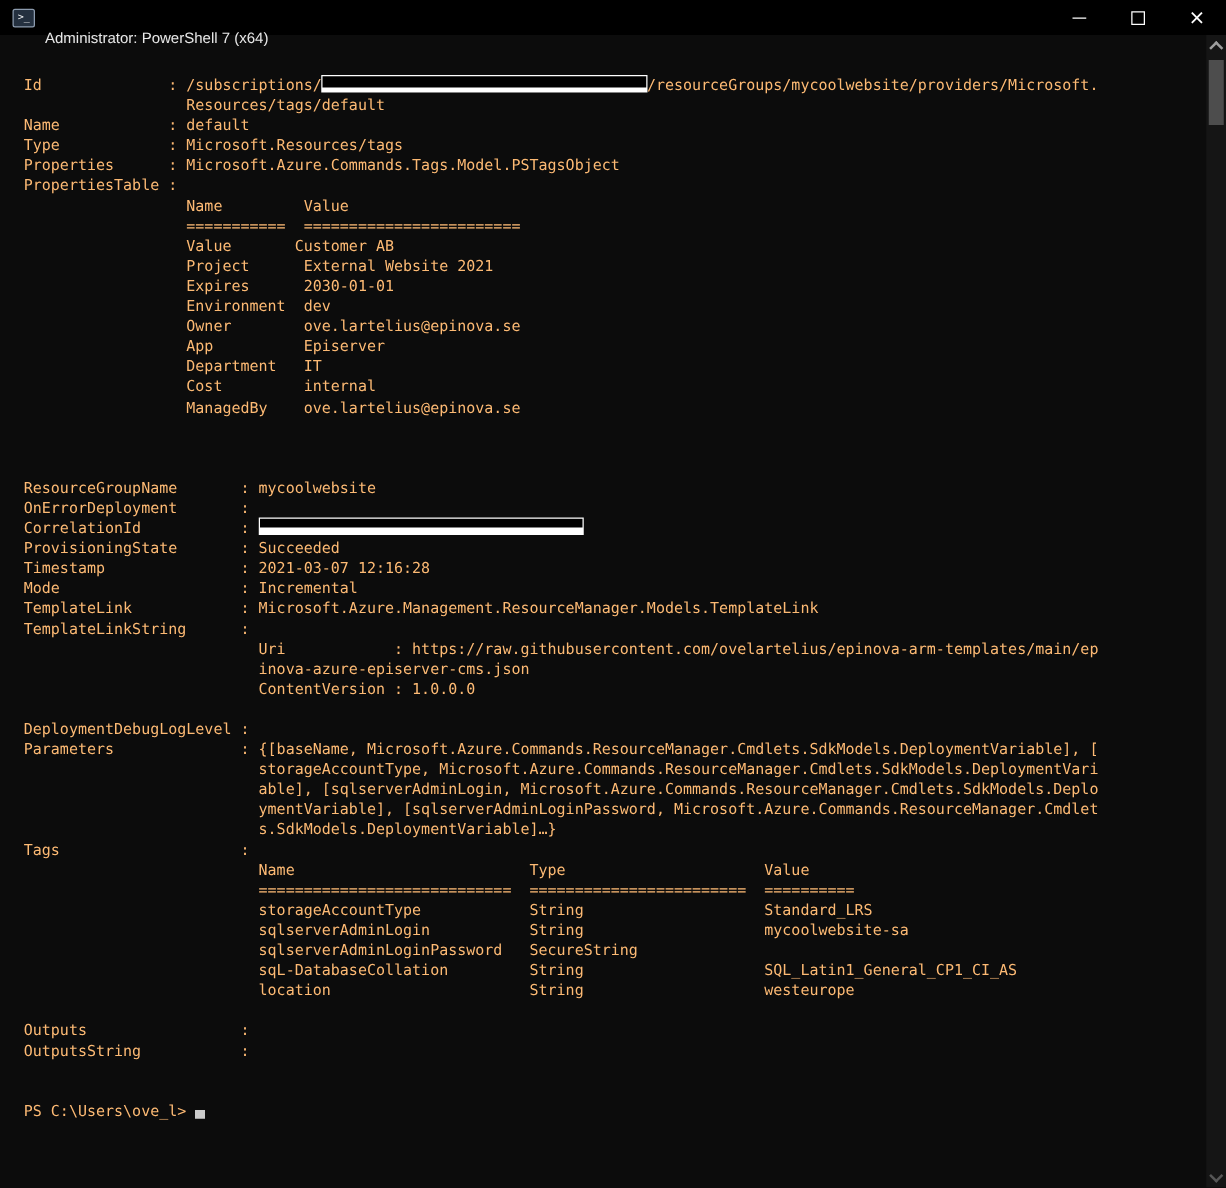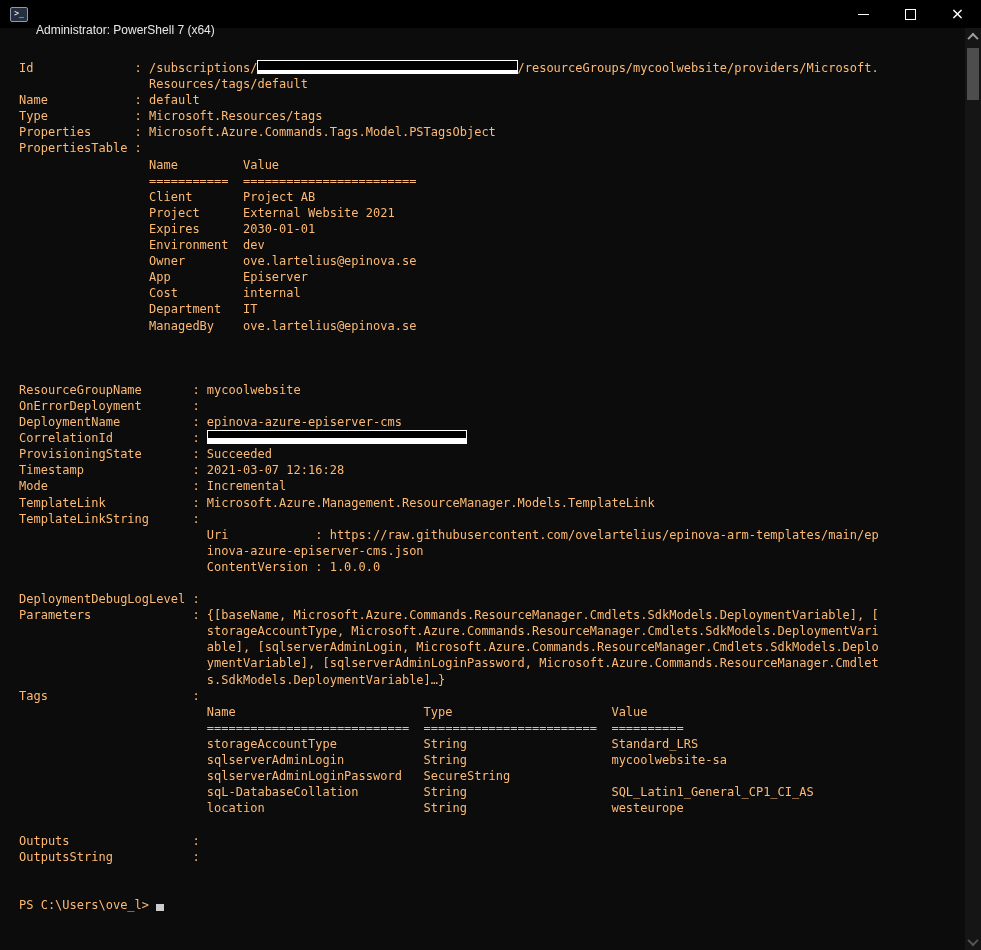--- a/index.html
+++ b/index.html
@@ -136,35 +136,34 @@
 
   <div class="terminal">
       <div class="line">Id              : /subscriptions/<span class="redact" style="width: 36ch; border-bottom-width: 4px;"></span>/resourceGroups/mycoolwebsite/providers/Microsoft.</div>
       <div class="line">                  Resources/tags/default</div>
       <div class="line">Name            : default</div>
       <div class="line">Type            : Microsoft.Resources/tags</div>
       <div class="line">Properties      : Microsoft.Azure.Commands.Tags.Model.PSTagsObject</div>
       <div class="line">PropertiesTable :</div>
       <div class="line">                  Name         Value</div>
       <div class="line">                  ===========  ========================</div>
-      <div class="line">                  Client       Project AB</div>
+      <div class="line">                  Value       Customer AB</div>
       <div class="line">                  Project      External Website 2021</div>
       <div class="line">                  Expires      2030-01-01</div>
       <div class="line">                  Environment  dev</div>
       <div class="line">                  Owner        ove.lartelius@epinova.se</div>
       <div class="line">                  App          Episerver</div>
+      <div class="line">                  Department   IT</div>
       <div class="line">                  Cost         internal</div>
-      <div class="line">                  Department   IT</div>
       <div class="line">                  ManagedBy    ove.lartelius@epinova.se</div>
       <div class="line"></div>
       <div class="line"></div>
       <div class="line"></div>
       <div class="line">ResourceGroupName       : mycoolwebsite</div>
       <div class="line">OnErrorDeployment       :</div>
-      <div class="line">DeploymentName          : epinova-azure-episerver-cms</div>
       <div class="line">CorrelationId           : <span class="redact" style="width: 36ch; border-bottom-width: 6px;"></span></div>
       <div class="line">ProvisioningState       : Succeeded</div>
       <div class="line">Timestamp               : 2021-03-07 12:16:28</div>
       <div class="line">Mode                    : Incremental</div>
       <div class="line">TemplateLink            : Microsoft.Azure.Management.ResourceManager.Models.TemplateLink</div>
       <div class="line">TemplateLinkString      :</div>
       <div class="line">                          Uri            : https://raw.githubusercontent.com/ovelartelius/epinova-arm-templates/main/ep</div>
       <div class="line">                          inova-azure-episerver-cms.json</div>
       <div class="line">                          ContentVersion : 1.0.0.0</div>
       <div class="line"></div>

